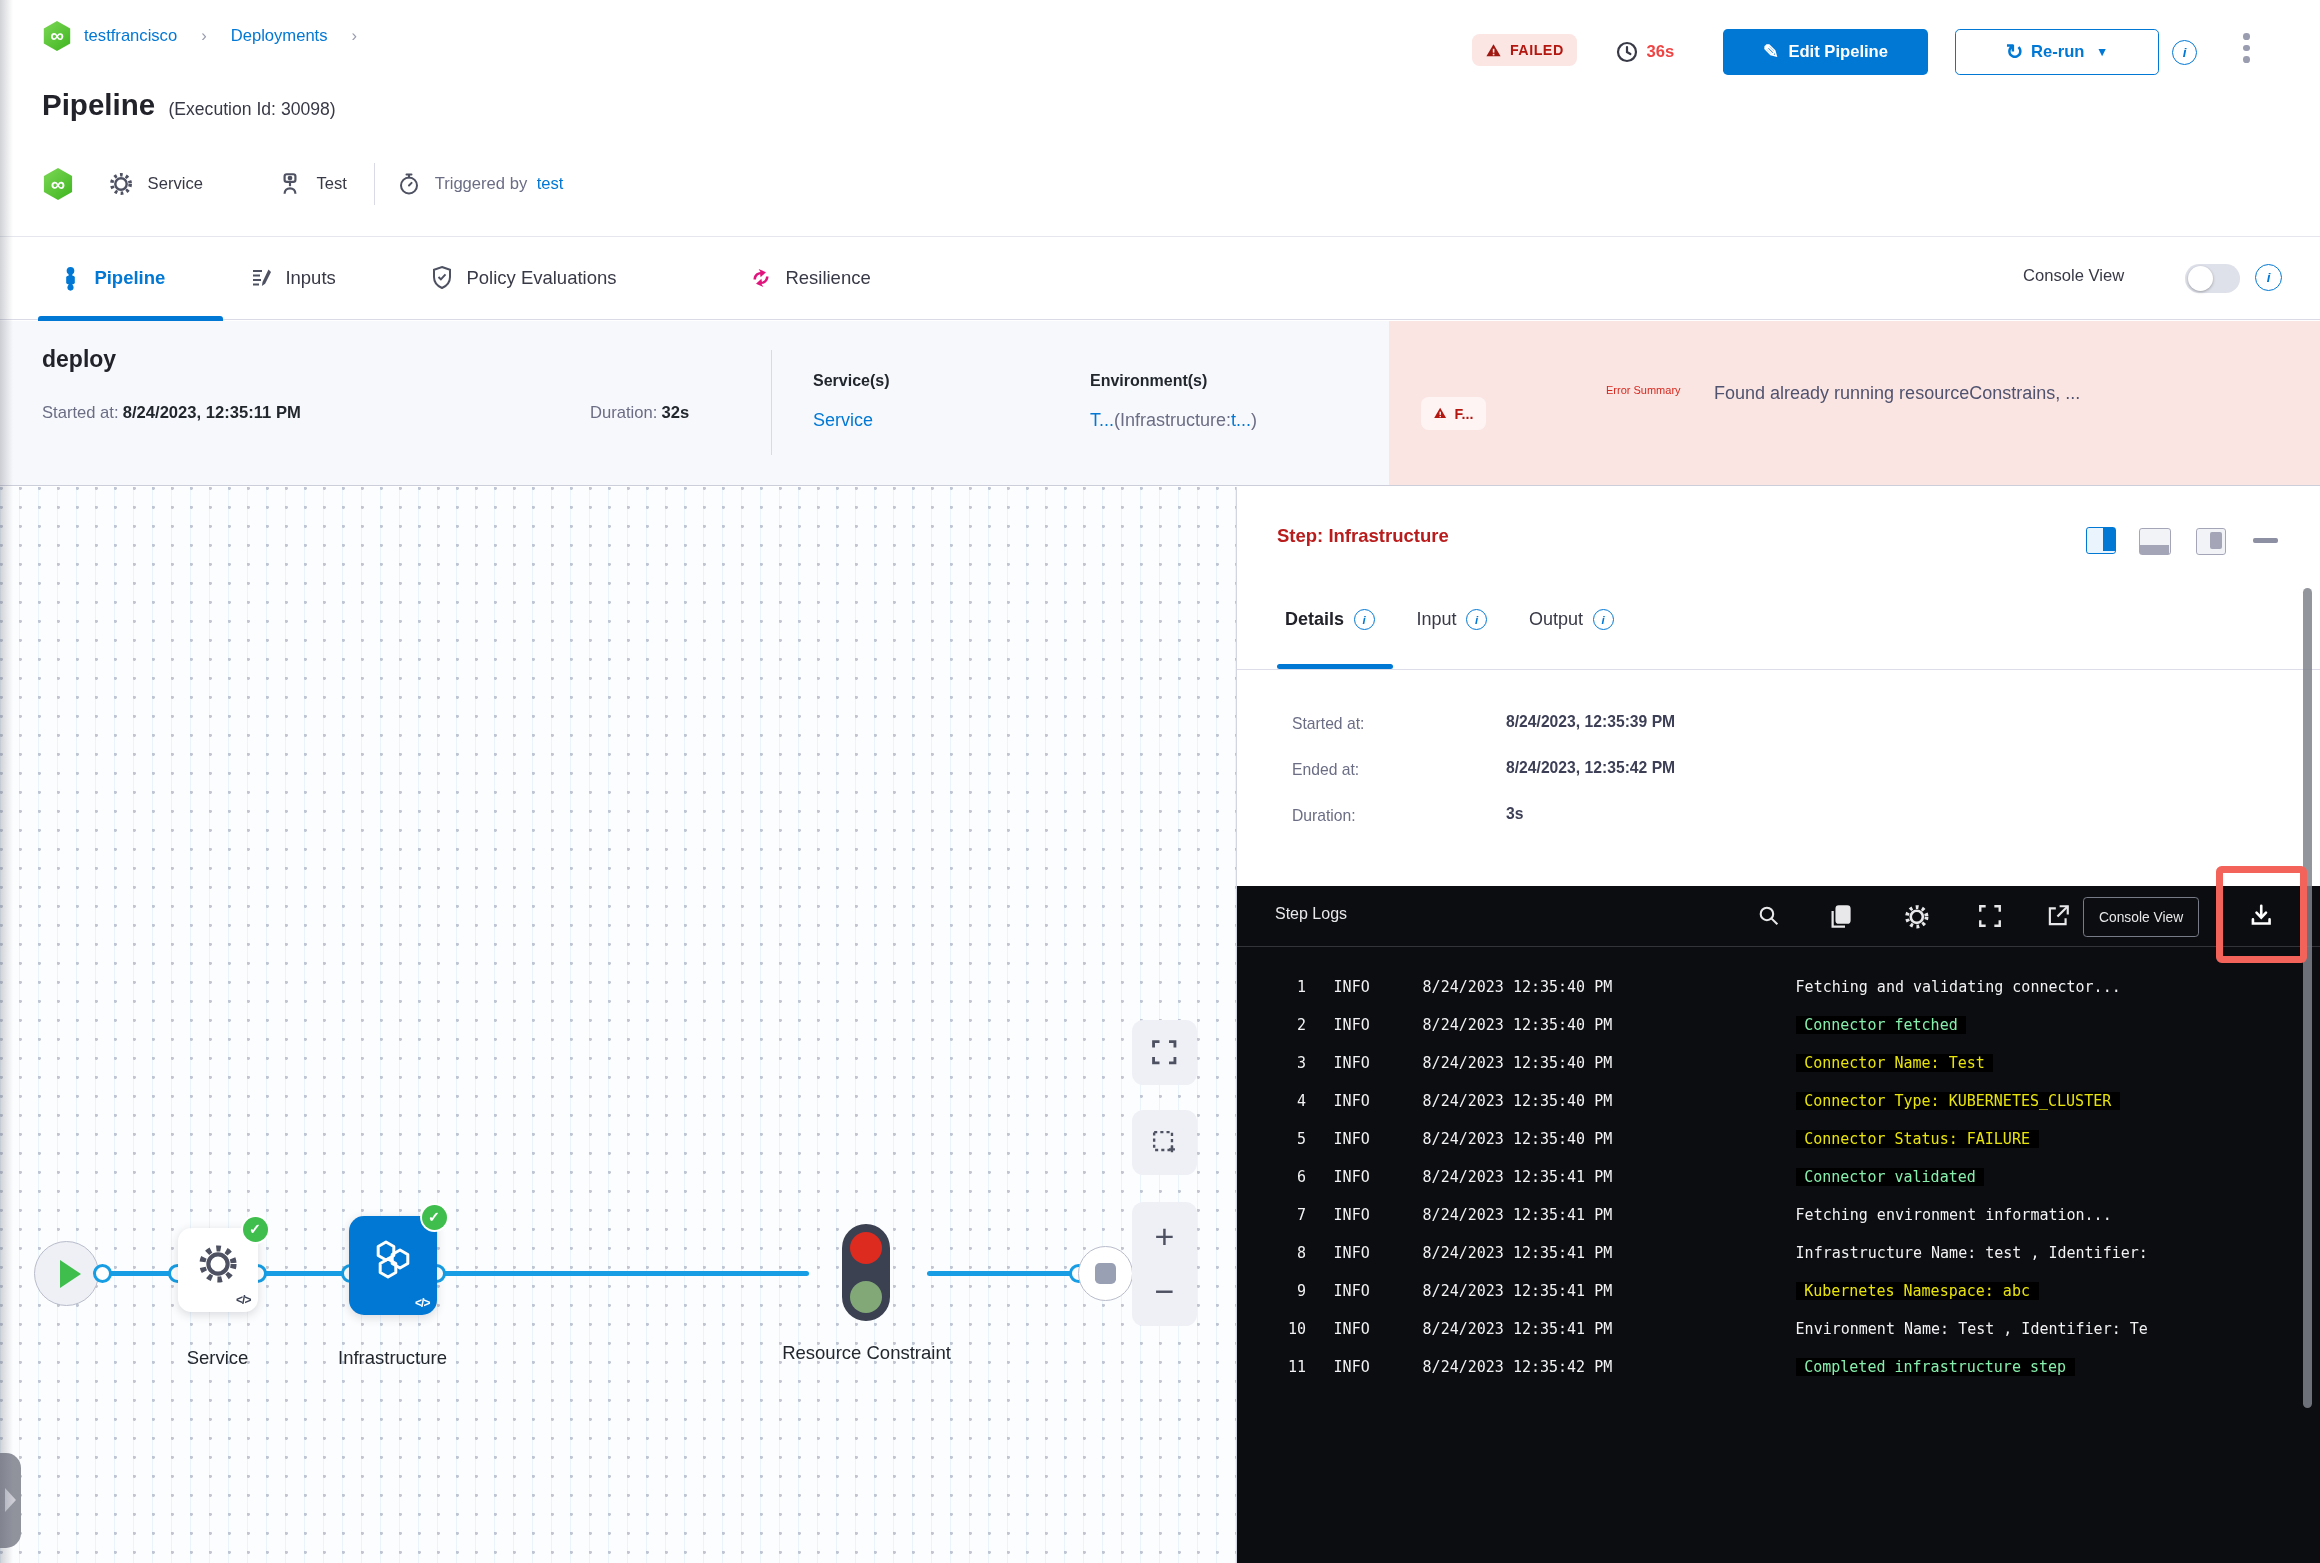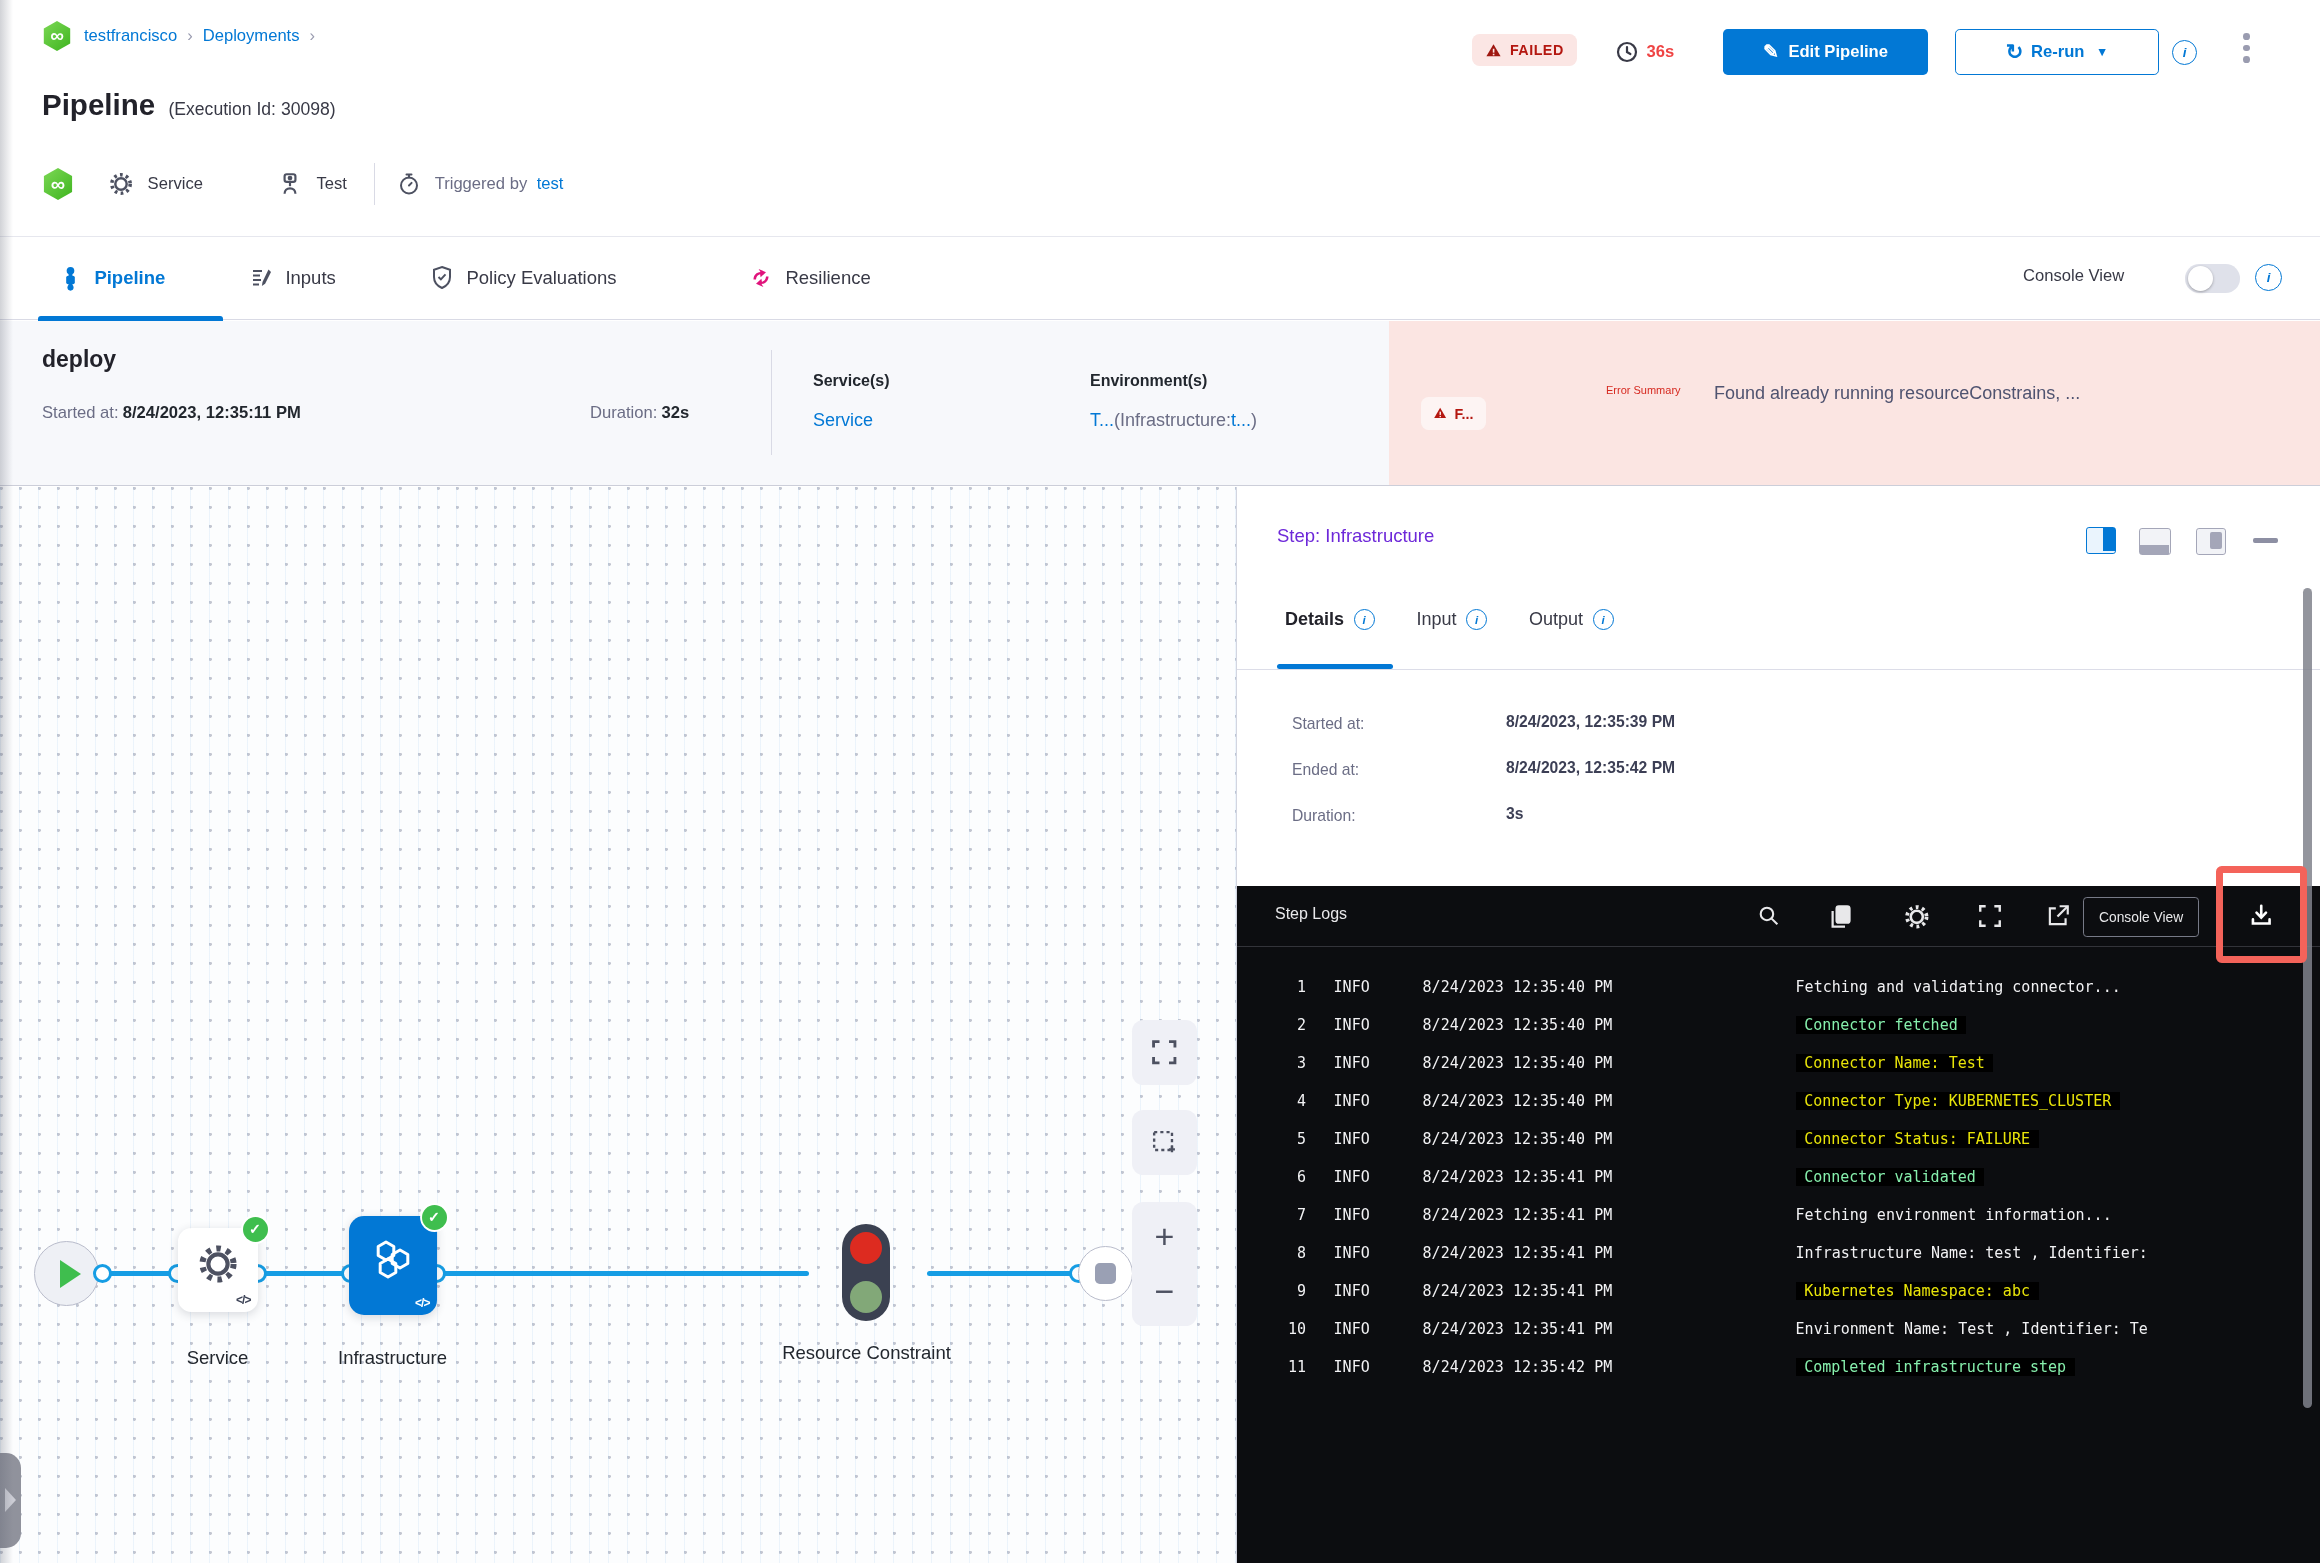--- a/index.html
+++ b/index.html
@@ -8,21 +8,21 @@
   .page { position:relative; width:2321px; height:1564px; background:#fff; overflow:hidden; }
   .abs { position:absolute; }
 
   
   .hdr { position:absolute; left:0; top:0; width:2321px; height:236px; background:#fff; }
   .left-shade { position:absolute; left:0; top:0; width:13.3px; height:1564px;
     background:linear-gradient(to right, rgba(90,95,110,.28), rgba(90,95,110,0)); z-index:40; pointer-events:none; }
   .cd-hex { width:30px; height:30px; clip-path:polygon(50% 0,94% 25%,94% 75%,50% 100%,6% 75%,6% 25%);
     background:linear-gradient(135deg,#7ed957,#3cb31d); color:#fff; display:flex; align-items:center; justify-content:center;
     font-weight:bold; font-size:19px; }
-  .crumb { font-size:16.6px; color:#0278d5; display:flex; gap:10px; align-items:center; }
+  .crumb { font-size:16.6px; color:#0278d5; display:flex; gap:24px; align-items:center; }
   .crumb .sep { color:#9a9cb0; }
   .crumb a { color:#0278d5; text-decoration:none; cursor:pointer; }
   .badge-failed { display:inline-flex; align-items:center; gap:7.6px; background:#fbe6e4; color:#b41710;
     font-weight:bold; font-size:14.3px; letter-spacing:0.5px; border-radius:7.6px; padding:7.6px 13.3px; }
   .clockrow { display:flex; align-items:center; gap:7.6px; font-size:16.6px; color:#ef4444; font-weight:600; }
   .btn-primary { display:inline-flex; align-items:center; justify-content:center; gap:9.5px; background:#0278d5; color:#fff;
     border:none; border-radius:4.8px; font-size:16.6px; font-weight:600; cursor:pointer; font-family:inherit; }
   .btn-outline { display:inline-flex; align-items:center; justify-content:center; gap:7.6px; background:#fff; color:#0278d5;
     border:1.4px solid #0278d5; border-radius:4.8px; font-size:16.6px; font-weight:700; cursor:pointer; font-family:inherit; }
   .info-circ { display:inline-flex; align-items:center; justify-content:center; width:25px; height:25px; border-radius:50%;
@@ -87,21 +87,21 @@
   .cv-btn { position:absolute; left:1132px; width:65px; background:#eff0f6; border-radius:11.4px; color:#4d5161;
     display:flex; align-items:center; justify-content:center; cursor:pointer; }
   .zoom-panel { position:absolute; left:1132px; top:715px; width:65px; height:124px; background:#eff0f6; border-radius:11.4px; }
   .zoom-panel .zi { position:absolute; left:0; width:65px; text-align:center; font-size:34px; color:#4d5161; cursor:pointer; line-height:34px; }
   .expand-handle { position:absolute; left:0; top:966px; width:21px; height:95px; background:#90929c; border-radius:0 15px 15px 0; cursor:pointer; }
   .expand-handle .tri { position:absolute; left:4.8px; top:35px; width:0; height:0;
     border-left:11.4px solid #cccdd5; border-top:12.4px solid transparent; border-bottom:12.4px solid transparent; }
 
   
   .panel { position:absolute; left:1236px; top:487px; width:1084px; height:1077px; background:#fff; border-left:1px solid #d3d5e0; }
-  .panel-title { position:absolute; left:40px; top:38px; font-size:18.5px; font-weight:400; color:#6d28d9;text-align:right; }
+  .panel-title { position:absolute; left:40px; top:38px; font-size:18.5px; font-weight:700; color:#b91c1c;text-align:right; }
   .lo { position:absolute; border-radius:2.9px; cursor:pointer; }
   .lo1 { left:849px; top:40px; width:30px; height:27px; border:1.9px solid #0278d5; background:#eaf4fd; }
   .lo1::after { content:""; position:absolute; right:0; top:0; width:12.4px; height:23px; background:#0278d5; }
   .lo2 { left:902px; top:41px; width:32px; height:27px; border:1.9px solid #a4a6b8; background:#f2f3f7; }
   .lo2::after { content:""; position:absolute; left:0; bottom:0; width:28.5px; height:8.6px; background:#a4a6b8; }
   .lo3 { left:959px; top:41px; width:30px; height:27px; border:1.9px solid #a4a6b8; background:#f2f3f7; }
   .lo3::after { content:""; position:absolute; right:2.9px; top:2.9px; width:12.4px; height:17px; background:#a4a6b8; border-radius:1.9px; }
   .lo-min { left:1016px; top:51px; width:25px; height:4.8px; background:#8d8fa3; border-radius:1.9px; position:absolute; cursor:pointer; }
   .ptabs { position:absolute; left:48px; top:122px; display:flex; gap:42px; align-items:center; }
   .ptab { display:flex; gap:9.5px; align-items:center; font-size:18px; color:#383946; cursor:pointer; }

